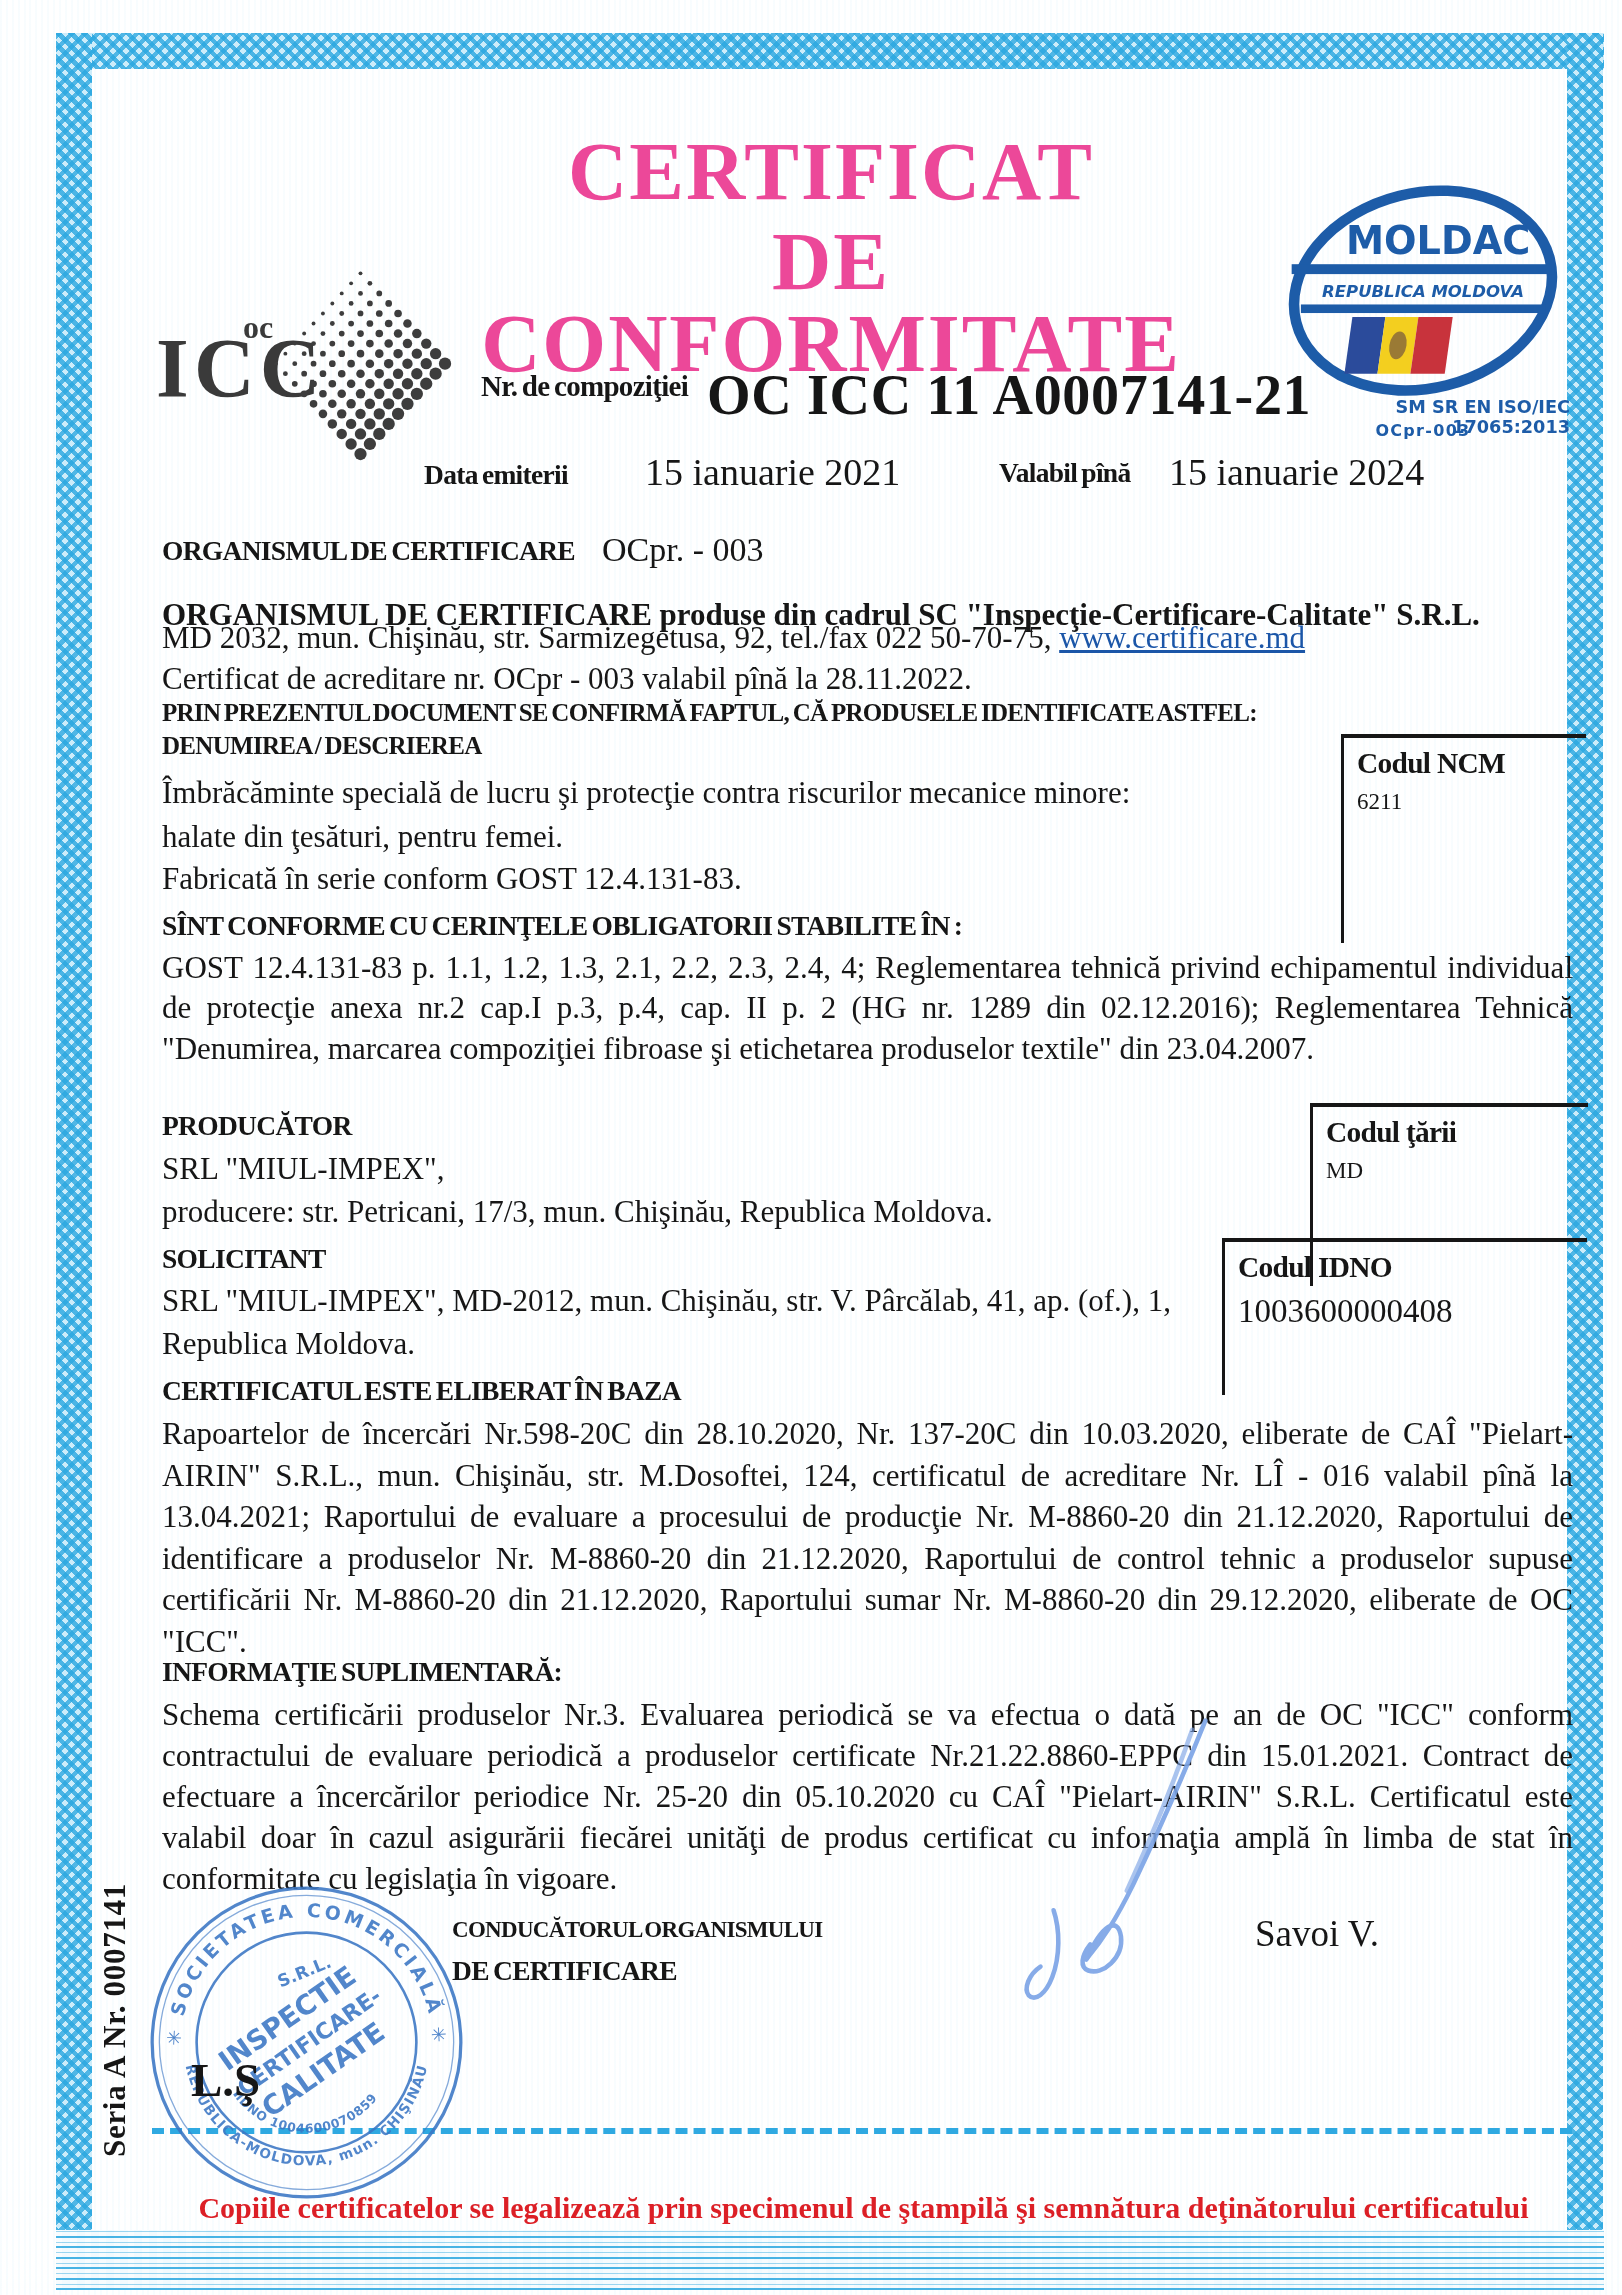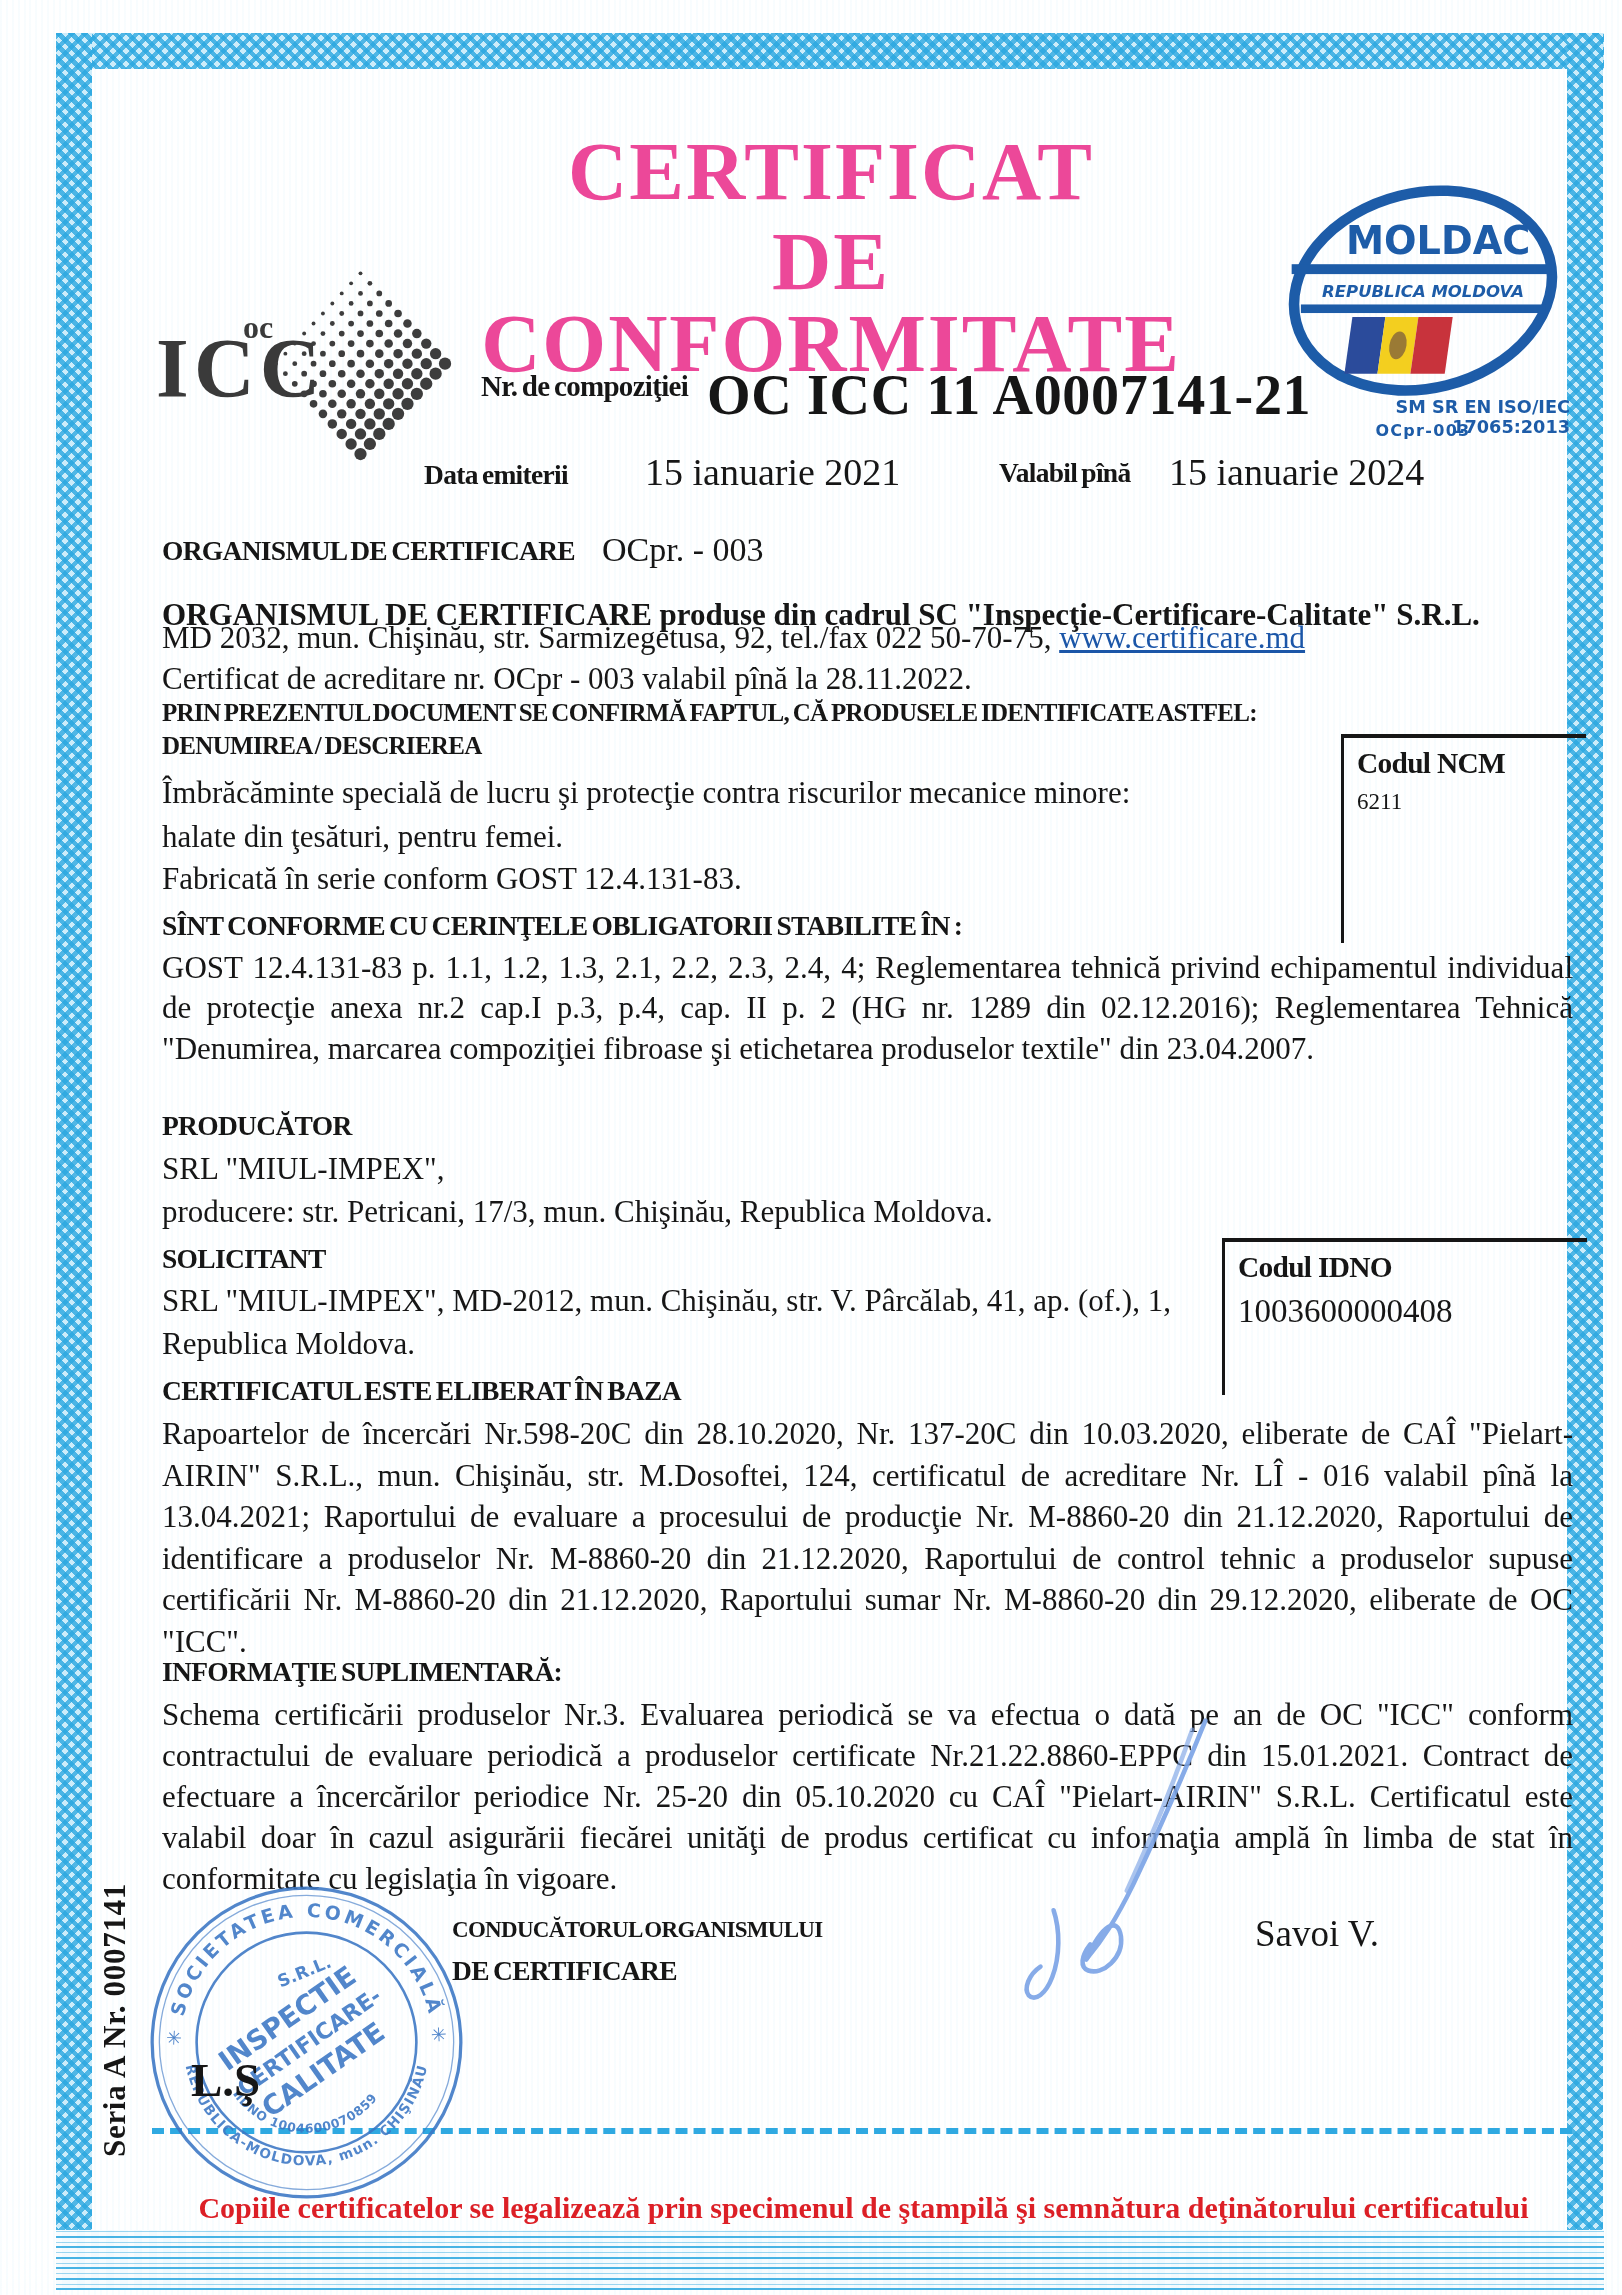--- a/index.html
+++ b/index.html
@@ -192,20 +192,24 @@
   </div>
 
   <div class="abs body-line" style="left:162px;top:773px;width:1152px;">Îmbrăcăminte specială de lucru şi protecţie contra riscurilor mecanice minore:</div>
   <div class="abs body-line" style="left:162px;top:817px;width:1152px;">halate din ţesături, pentru femei.</div>
   <div class="abs body-line" style="left:162px;top:859px;width:1152px;">Fabricată în serie conform GOST 12.4.131-83.</div>
 
   <div class="abs hcond" style="left:162px;top:910px;font-size:27.5px;">SÎNT CONFORME CU CERINŢELE OBLIGATORII STABILITE ÎN :</div>
   <div class="abs body-line just" style="left:162px;top:948px;width:1411px;">GOST 12.4.131-83 p. 1.1, 1.2, 1.3, 2.1, 2.2, 2.3, 2.4, 4; Reglementarea tehnică privind echipamentul individual de protecţie  anexa nr.2 cap.I p.3, p.4, cap. II p. 2 (HG nr. 1289 din  02.12.2016); Reglementarea Tehnică "Denumirea, marcarea compoziţiei fibroase şi etichetarea produselor textile" din 23.04.2007.</div>
 
   <div class="abs hcond" style="left:162px;top:1110px;font-size:27.5px;">PRODUCĂTOR</div>
+  <div class="abs codebox" style="left:1310px;top:1103px;width:262px;height:170px;">
+    <div class="lbl">Codul ţării</div>
+    <div class="val">MD</div>
+  </div>
   <div class="abs body-line" style="left:162px;top:1149px;width:1112px;">SRL "MIUL-IMPEX",</div>
   <div class="abs body-line" style="left:162px;top:1192px;width:1112px;">producere: str. Petricani, 17/3, mun. Chişinău, Republica Moldova.</div>
 
   <div class="abs hcond" style="left:162px;top:1243px;font-size:27.5px;">SOLICITANT</div>
   <div class="abs codebox" style="left:1222px;top:1238px;width:349px;height:144px;">
     <div class="lbl">Codul IDNO</div>
     <div class="val" style="font-size:33px;">1003600000408</div>
   </div>
   <div class="abs body-line" style="left:162px;top:1281px;width:1054px;white-space:nowrap;">SRL "MIUL-IMPEX", MD-2012, mun. Chişinău, str. V. Pârcălab, 41, ap. (of.), 1,</div>
   <div class="abs body-line" style="left:162px;top:1324px;width:1054px;">Republica Moldova.</div>

